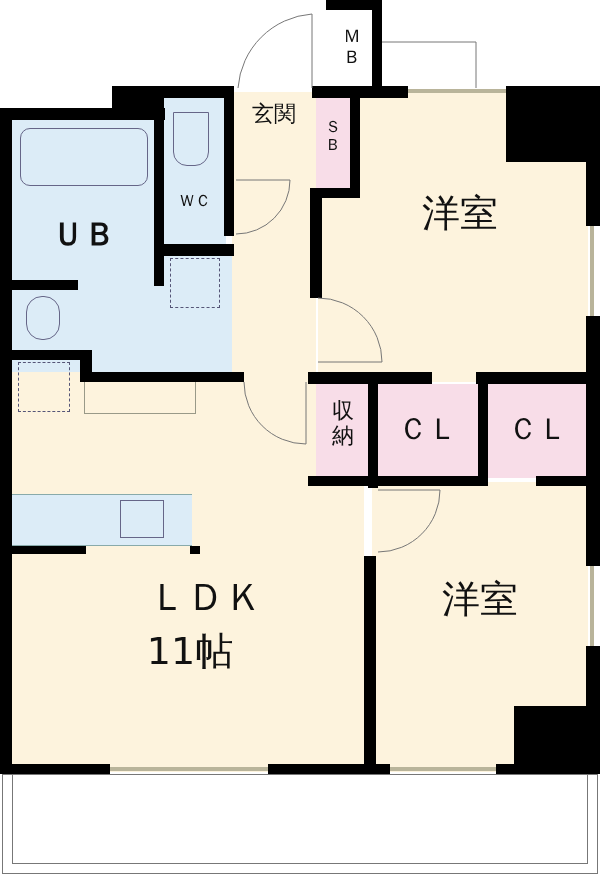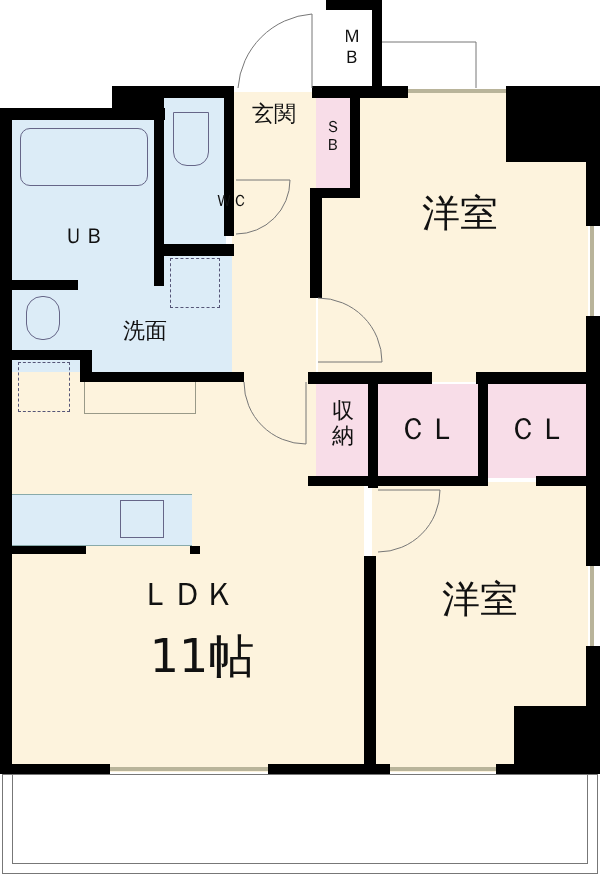--- a/index.html
+++ b/index.html
@@ -107,26 +107,25 @@
     <path d="M244 382 A62 62 0 0 0 306 444 L306 382" fill="none" stroke="#777" stroke-width="1"></path>
     <path d="M378 490 L440 490 A62 62 0 0 1 378 552" fill="none" stroke="#777" stroke-width="1"></path>
     <line x1="382" y1="42" x2="476" y2="42" stroke="#777"></line>
     <line x1="476" y1="42" x2="476" y2="88" stroke="#777"></line>
   </svg>
 
   <div class="label" style="left:380px;top:192px;width:160px;font-size:38px;">洋室</div>
 
   <div class="label" style="left:400px;top:578px;width:160px;font-size:38px;">洋室</div>
 
-  <div class="label" style="left:98px;top:576px;width:180px;font-size:32px;">ＬＤＫ</div>
-  <div class="label" style="left:112px;top:630px;width:180px;font-size:46px;">11帖</div>
+  <div class="label" style="left:116px;top:576px;width:180px;font-size:38px;">ＬＤＫ</div>
+  <div class="label" style="left:100px;top:630px;width:180px;font-size:38px;">11帖</div>
 
-  <div class="label" style="left:20px;top:224px;width:128px;font-size:21px;">ＵＢ</div>
-  <div class="label" style="left:164px;top:192px;width:62px;font-size:16px;margin-left:37px;">ＷＣ</div>
-  <div class="label" style="left:100px;top:318px;width:90px;font-size:22px;">洗面</div>
+  <div class="label" style="left:20px;top:216px;width:128px;font-size:32px;font-weight:bold;">ＵＢ</div>
+  <div class="label" style="left:164px;top:192px;width:62px;font-size:16px;">ＷＣ</div>
   <div class="label" style="left:236px;top:101px;width:76px;font-size:22px;">玄関</div>
   <div class="label" style="left:318px;top:118px;width:30px;font-size:16px;">Ｓ
 Ｂ</div>
   <div class="label" style="left:334px;top:26px;width:36px;font-size:18px;">Ｍ
 Ｂ</div>
   <div class="label" style="left:318px;top:398px;width:50px;font-size:22px;">収
 納</div>
   <div class="label" style="left:378px;top:412px;width:100px;font-size:30px;">ＣＬ</div>
   <div class="label" style="left:488px;top:412px;width:100px;font-size:30px;">ＣＬ</div>
 

